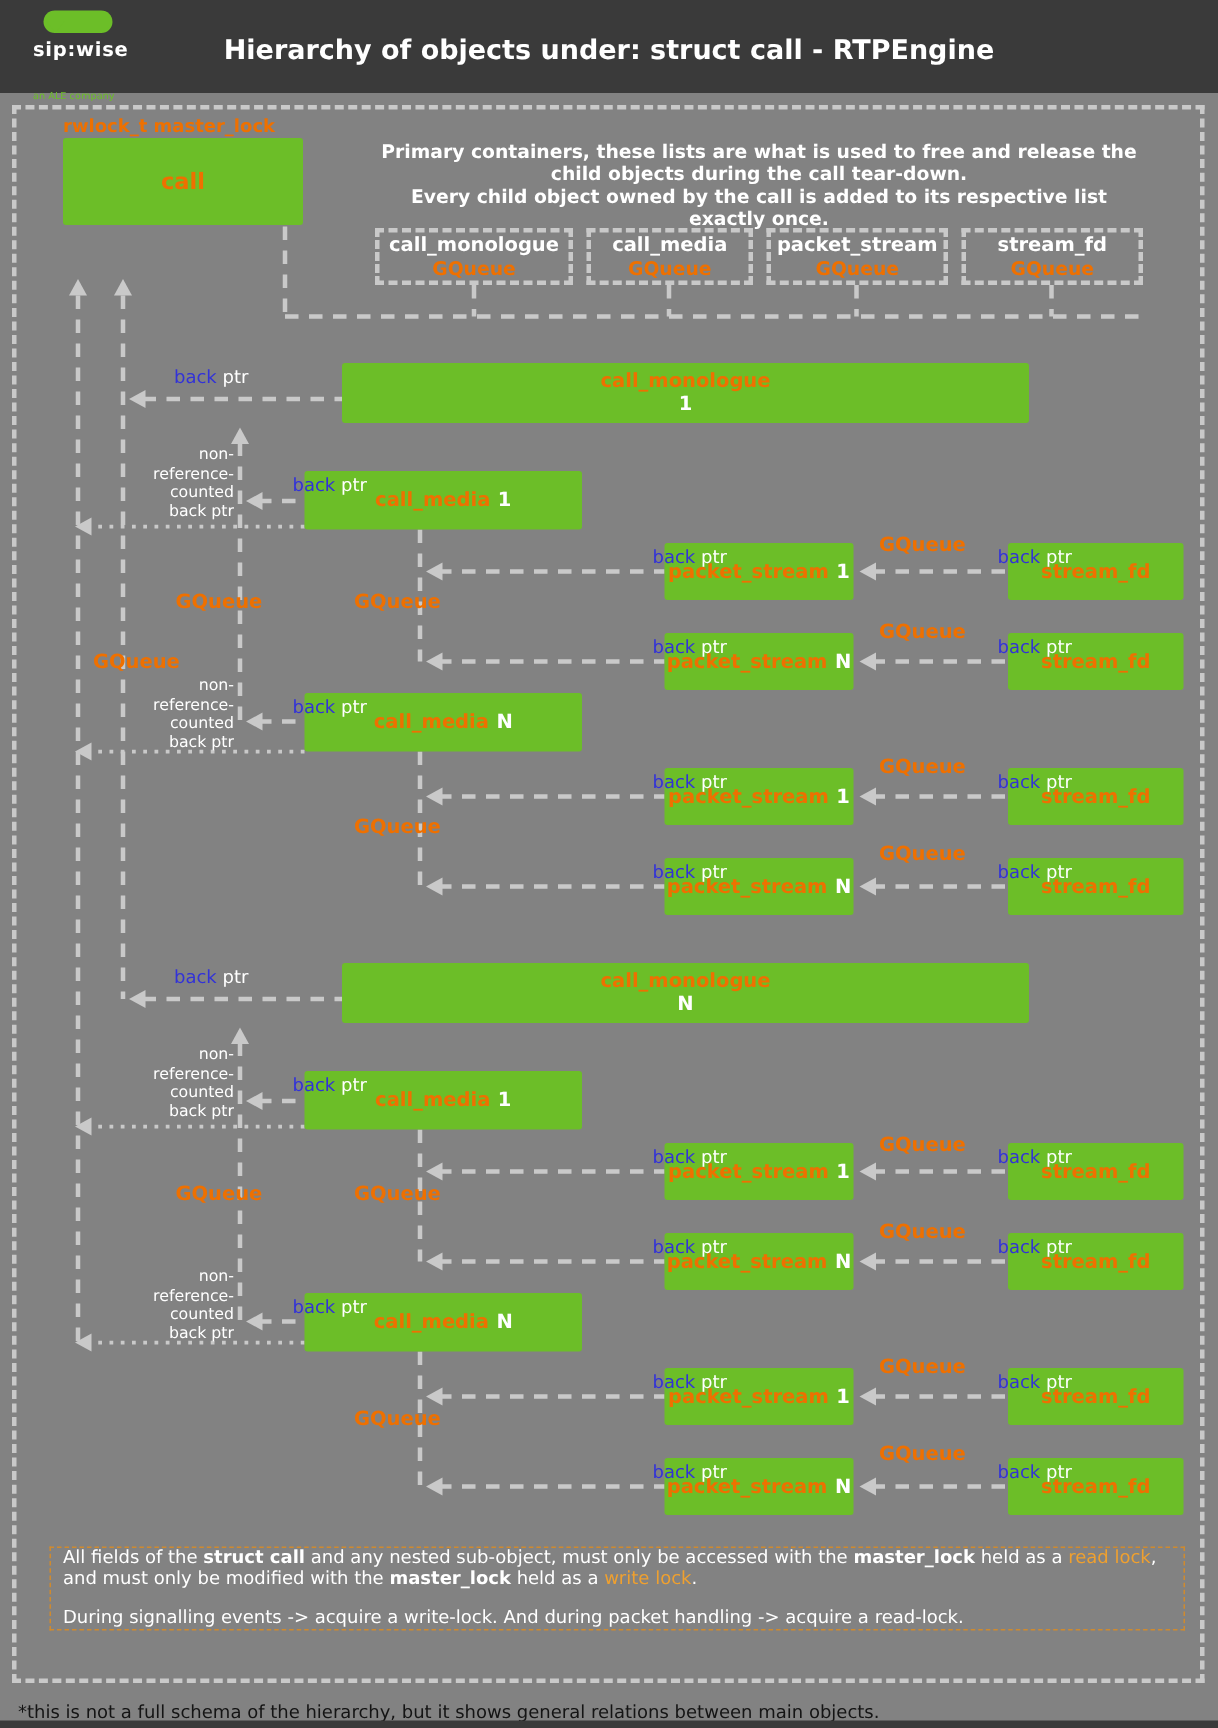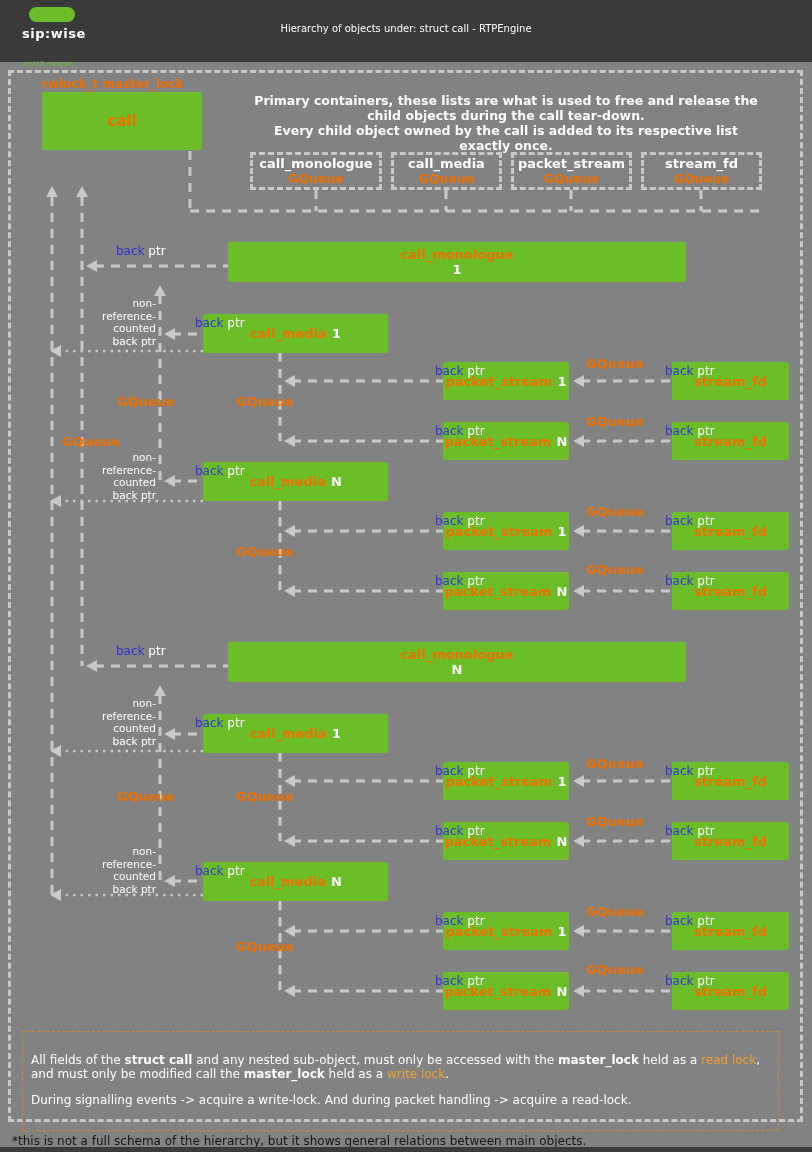--- a/index.html
+++ b/index.html
@@ -5,21 +5,21 @@
   :root{
     --green:#6cbe28; --orange:#ee7000; --blue:#3232d8; --line:#c9c9c9;
     --bg:#828282; --header-bg:#3a3a3a; --lock-orange:#efa02f; --footer-border:#cf8a2e;
   }
   *{margin:0;padding:0;box-sizing:border-box}
   html,body{width:812px;height:1152px}
   .page{position:relative;width:812px;height:1152px;background:var(--bg);
         font-family:"DejaVu Sans","Liberation Sans",sans-serif;overflow:hidden}
   .header{position:absolute;left:0;top:0;width:100%;height:62px;background:var(--header-bg);z-index:5}
   .title{position:absolute;left:0;top:23px;width:100%;text-align:center;color:#fff;
-         font-size:10px;font-weight:normal}
+         font-size:18px;font-weight:bold}
   .logo{position:absolute;left:22px;top:7px;width:80px}
   .logo-bubble{width:46px;height:15px;background:var(--green);border-radius:9px;
                position:relative;margin-left:7px}
   .logo-bubble:after{content:"";position:absolute;left:2px;bottom:-6px;width:0;height:0;
                border:6px solid transparent;border-top:8px solid var(--green)}
   .logo-text{color:#fff;font-weight:bold;font-size:13px;margin-top:4px;letter-spacing:.5px}
   .logo-tag{color:var(--green);font-size:6.5px;margin-top:19px}
   .canvas-border{position:absolute;left:8px;top:70px;width:795px;height:1052px;
                border:3px dashed var(--line);z-index:0}
   svg.wires{position:absolute;left:0;top:0;width:812px;height:1152px;z-index:1;pointer-events:none}
@@ -39,22 +39,22 @@
   .dbox .dtype{color:var(--orange);font-weight:bold;font-size:12.5px}
   .backptr{position:absolute;font-size:12px;z-index:3;white-space:nowrap}
   .backptr .b{color:var(--blue)}
   .backptr .p{color:#ffffff}
   .gq{position:absolute;color:var(--orange);font-weight:bold;font-size:13px;z-index:3;white-space:nowrap}
   .nonref{position:absolute;width:70px;text-align:right;color:#fff;font-size:10.5px;
           line-height:12.5px;z-index:3}
   .mlock{position:absolute;left:42px;top:77px;color:var(--orange);font-size:12px;font-weight:bold;z-index:3}
   .pnote{position:absolute;left:250px;top:93px;width:512px;text-align:center;color:#fff;
          font-weight:bold;font-size:12.5px;line-height:15px;z-index:2}
-  .fbox{position:absolute;left:22px;top:1031px;width:757px;border:1px dashed var(--footer-border);
-        padding:22px 8px;color:#fff;font-size:12px;line-height:13.5px;z-index:2}
+  .fbox{position:absolute;left:33px;top:1031px;width:757px;border:1px dashed var(--footer-border);
+        padding:0 8px;color:#fff;font-size:12px;line-height:13.5px;z-index:2}
   .fbox b{color:#fff}
   .olock{color:var(--lock-orange)}
   .fgap{height:13px}
   .footnote{position:absolute;left:12px;top:1134px;color:#141414;font-size:12px;z-index:2}
   .bottombar{position:absolute;left:0;top:1147px;width:100%;height:5px;background:var(--header-bg);z-index:2}
 </style>
 </head>
 <body>
 
 <div class="page">
@@ -287,21 +287,21 @@
   </div>
   <div class="nonref" style="left:86px;top:845px">
     <div>non-</div>
     <div>reference-</div>
     <div>counted</div>
     <div>back ptr</div>
   </div>
 
   <div class="fbox">
     <div><span>All fields of the </span><b>struct call</b><span> and any nested sub-object, must only be accessed with the </span><b>master_lock</b><span> held as a </span><span class="olock">read lock</span><span>,</span></div>
-    <div><span>and must only be modified call the </span><b>master_lock</b><span> held as a </span><span class="olock">write lock</span><span>.</span></div>
+    <div><span>and must only be modified with the </span><b>master_lock</b><span> held as a </span><span class="olock">write lock</span><span>.</span></div>
     <div class="fgap"></div>
     <div>During signalling events -&gt; acquire a write-lock. And during packet handling -&gt; acquire a read-lock.</div>
   </div>
 
   <div class="footnote">*this is not a full schema of the hierarchy, but it shows general relations between main objects.</div>
   <div class="bottombar"></div>
 
 </div>
 
 </body></html>

